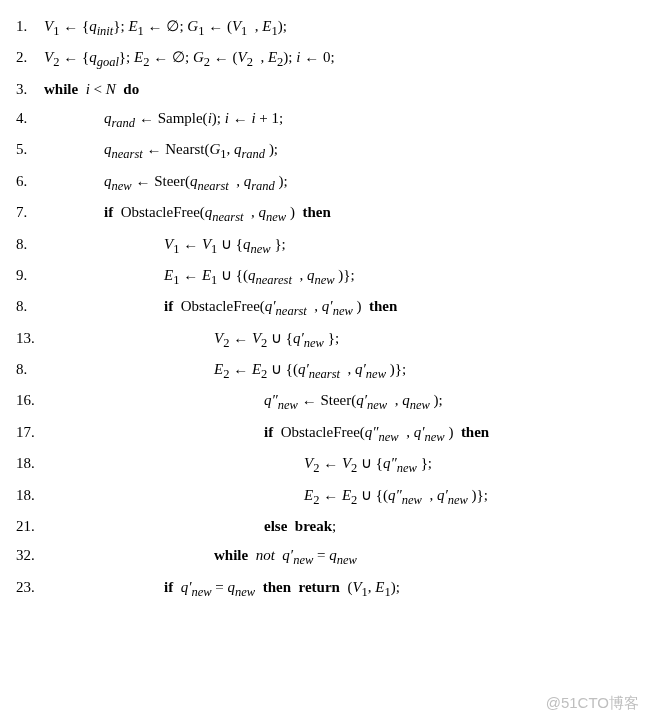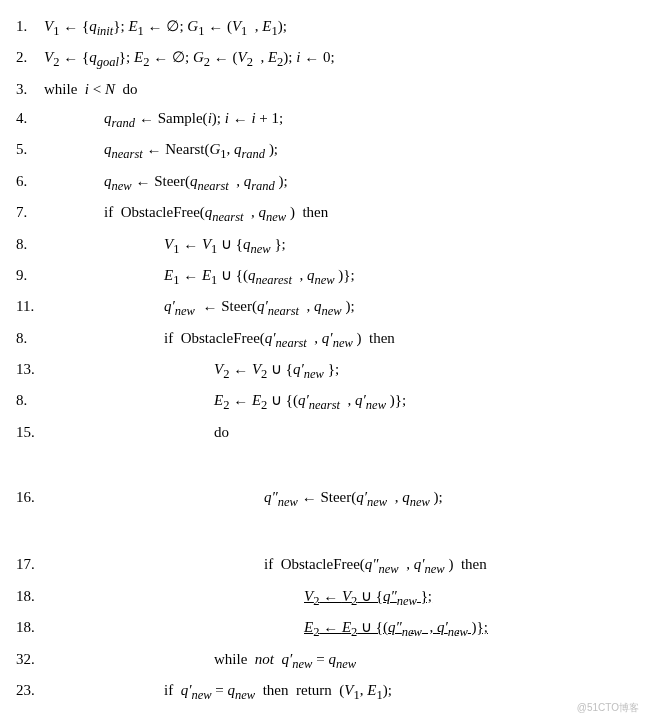--- a/index.html
+++ b/index.html
@@ -19,30 +19,30 @@
     white-space: nowrap;
   }
   .num {
     width: 28px;
     flex-shrink: 0;
   }
   .content { flex: 1; }
   .i1 { padding-left: 60px; }
   .i2 { padding-left: 120px; }
   .i3 { padding-left: 170px; }
-  .i4 { padding-left: 220px; margin-top: 36px; }
-  .i5 { padding-left: 260px; text-decoration: underline; }
-  .kw { font-weight: normal; }
+  .i4 { padding-left: 220px; }
+  .i5 { padding-left: 260px; }
+  .kw { font-weight: bold; }
   .watermark {
     position: fixed;
     right: 12px;
     bottom: 8px;
     color: #bfbfbf;
     font-family: sans-serif;
-    font-size: 10px;
+    font-size: 15px;
   }
 </style>
 </head>
 <body>
 
 <div id="algo">
     <div class="line">
       <span class="num">1.</span>
       <span class="content "><i>V</i><sub>1</sub> ← {<i>q<sub>init</sub></i>}; <i>E</i><sub>1</sub> ← ∅; <i>G</i><sub>1</sub> ← (<i>V</i><sub>1</sub>&nbsp;&nbsp;, <i>E</i><sub>1</sub>);</span>
     </div>
@@ -72,56 +72,52 @@
     </div>
     <div class="line">
       <span class="num">8.</span>
       <span class="content i2"><i>V</i><sub>1</sub> ← <i>V</i><sub>1</sub> ∪ {<i>q<sub>new</sub></i>&nbsp;};</span>
     </div>
     <div class="line">
       <span class="num">9.</span>
       <span class="content i2"><i>E</i><sub>1</sub> ← <i>E</i><sub>1</sub> ∪ {(<i>q<sub>nearest</sub></i>&nbsp;&nbsp;, <i>q<sub>new</sub></i>&nbsp;)};</span>
     </div>
     <div class="line">
-      <span class="num">11.</span>
-      <span class="content i2"><i>q′<sub>new</sub></i>&nbsp;&nbsp;← Steer(<i>q′<sub>nearst</sub></i>&nbsp;&nbsp;, <i>q<sub>new</sub></i>&nbsp;);</span>
-    </div>
-    <div class="line">
       <span class="num">8.</span>
       <span class="content i2"><span class="kw">if</span>&nbsp;&nbsp;ObstacleFree(<i>q′<sub>nearst</sub></i>&nbsp;&nbsp;, <i>q′<sub>new</sub></i>&nbsp;)&nbsp;&nbsp;<span class="kw">then</span></span>
     </div>
     <div class="line">
       <span class="num">13.</span>
       <span class="content i3"><i>V</i><sub>2</sub> ← <i>V</i><sub>2</sub> ∪ {<i>q′<sub>new</sub></i>&nbsp;};</span>
     </div>
     <div class="line">
       <span class="num">8.</span>
       <span class="content i3"><i>E</i><sub>2</sub> ← <i>E</i><sub>2</sub> ∪ {(<i>q′<sub>nearst</sub></i>&nbsp;&nbsp;, <i>q′<sub>new</sub></i>&nbsp;)};</span>
-    </div>
-    <div class="line">
-      <span class="num">15.</span>
-      <span class="content i3"><span class="kw">do</span></span>
     </div>
     <div class="line">
       <span class="num">16.</span>
       <span class="content i4"><i>q″<sub>new</sub></i> ← Steer(<i>q′<sub>new</sub></i>&nbsp;&nbsp;, <i>q<sub>new</sub></i>&nbsp;);</span>
     </div>
     <div class="line">
       <span class="num">17.</span>
       <span class="content i4"><span class="kw">if</span>&nbsp;&nbsp;ObstacleFree(<i>q″<sub>new</sub></i>&nbsp;&nbsp;, <i>q′<sub>new</sub></i>&nbsp;)&nbsp;&nbsp;<span class="kw">then</span></span>
     </div>
     <div class="line">
       <span class="num">18.</span>
       <span class="content i5"><i>V</i><sub>2</sub> ← <i>V</i><sub>2</sub> ∪ {<i>q″<sub>new</sub></i>&nbsp;};</span>
     </div>
     <div class="line">
       <span class="num">18.</span>
       <span class="content i5"><i>E</i><sub>2</sub> ← <i>E</i><sub>2</sub> ∪ {(<i>q″<sub>new</sub></i>&nbsp;&nbsp;, <i>q′<sub>new</sub></i>&nbsp;)};</span>
     </div>
     <div class="line">
+      <span class="num">21.</span>
+      <span class="content i4"><span class="kw">else&nbsp;&nbsp;break</span>;</span>
+    </div>
+    <div class="line">
       <span class="num">32.</span>
       <span class="content i3"><span class="kw">while</span>&nbsp;&nbsp;<i>not</i>&nbsp;&nbsp;<i>q′<sub>new</sub></i> = <i>q<sub>new</sub></i></span>
     </div>
     <div class="line">
       <span class="num">23.</span>
       <span class="content i2"><span class="kw">if</span>&nbsp;&nbsp;<i>q′<sub>new</sub></i> = <i>q<sub>new</sub></i>&nbsp;&nbsp;<span class="kw">then&nbsp;&nbsp;return</span>&nbsp;&nbsp;(<i>V</i><sub>1</sub>, <i>E</i><sub>1</sub>);</span>
     </div>
   </div>
 
 <div class="watermark">@51CTO博客</div>

